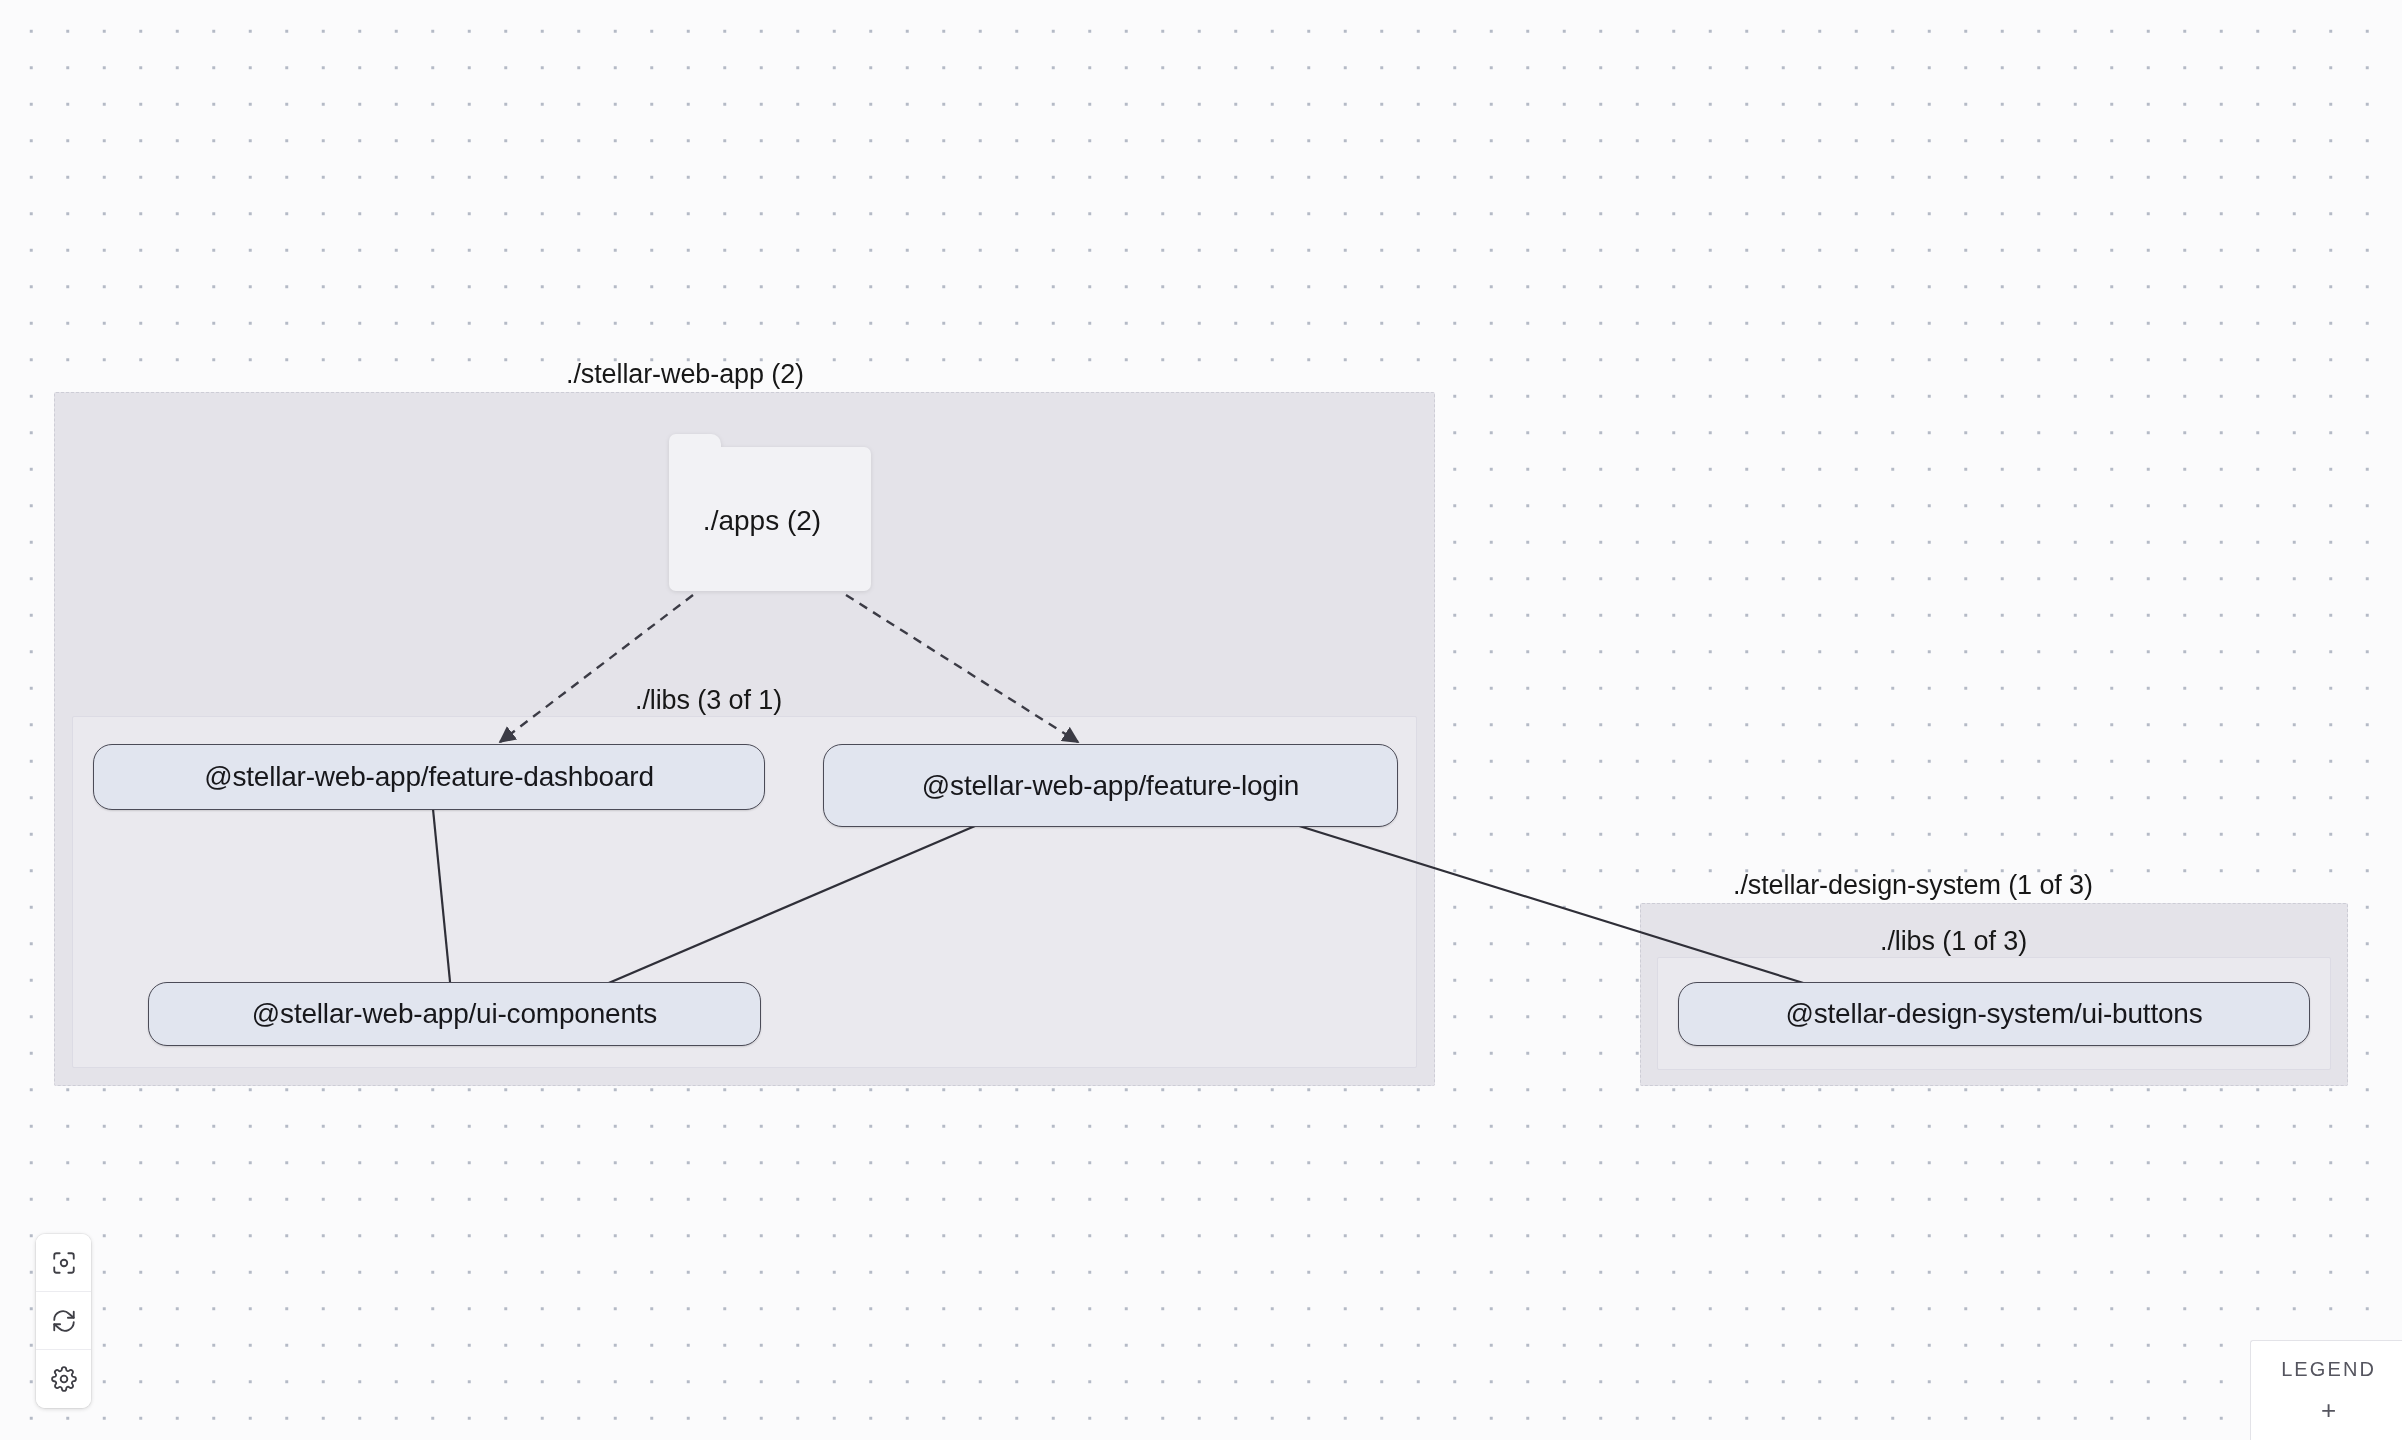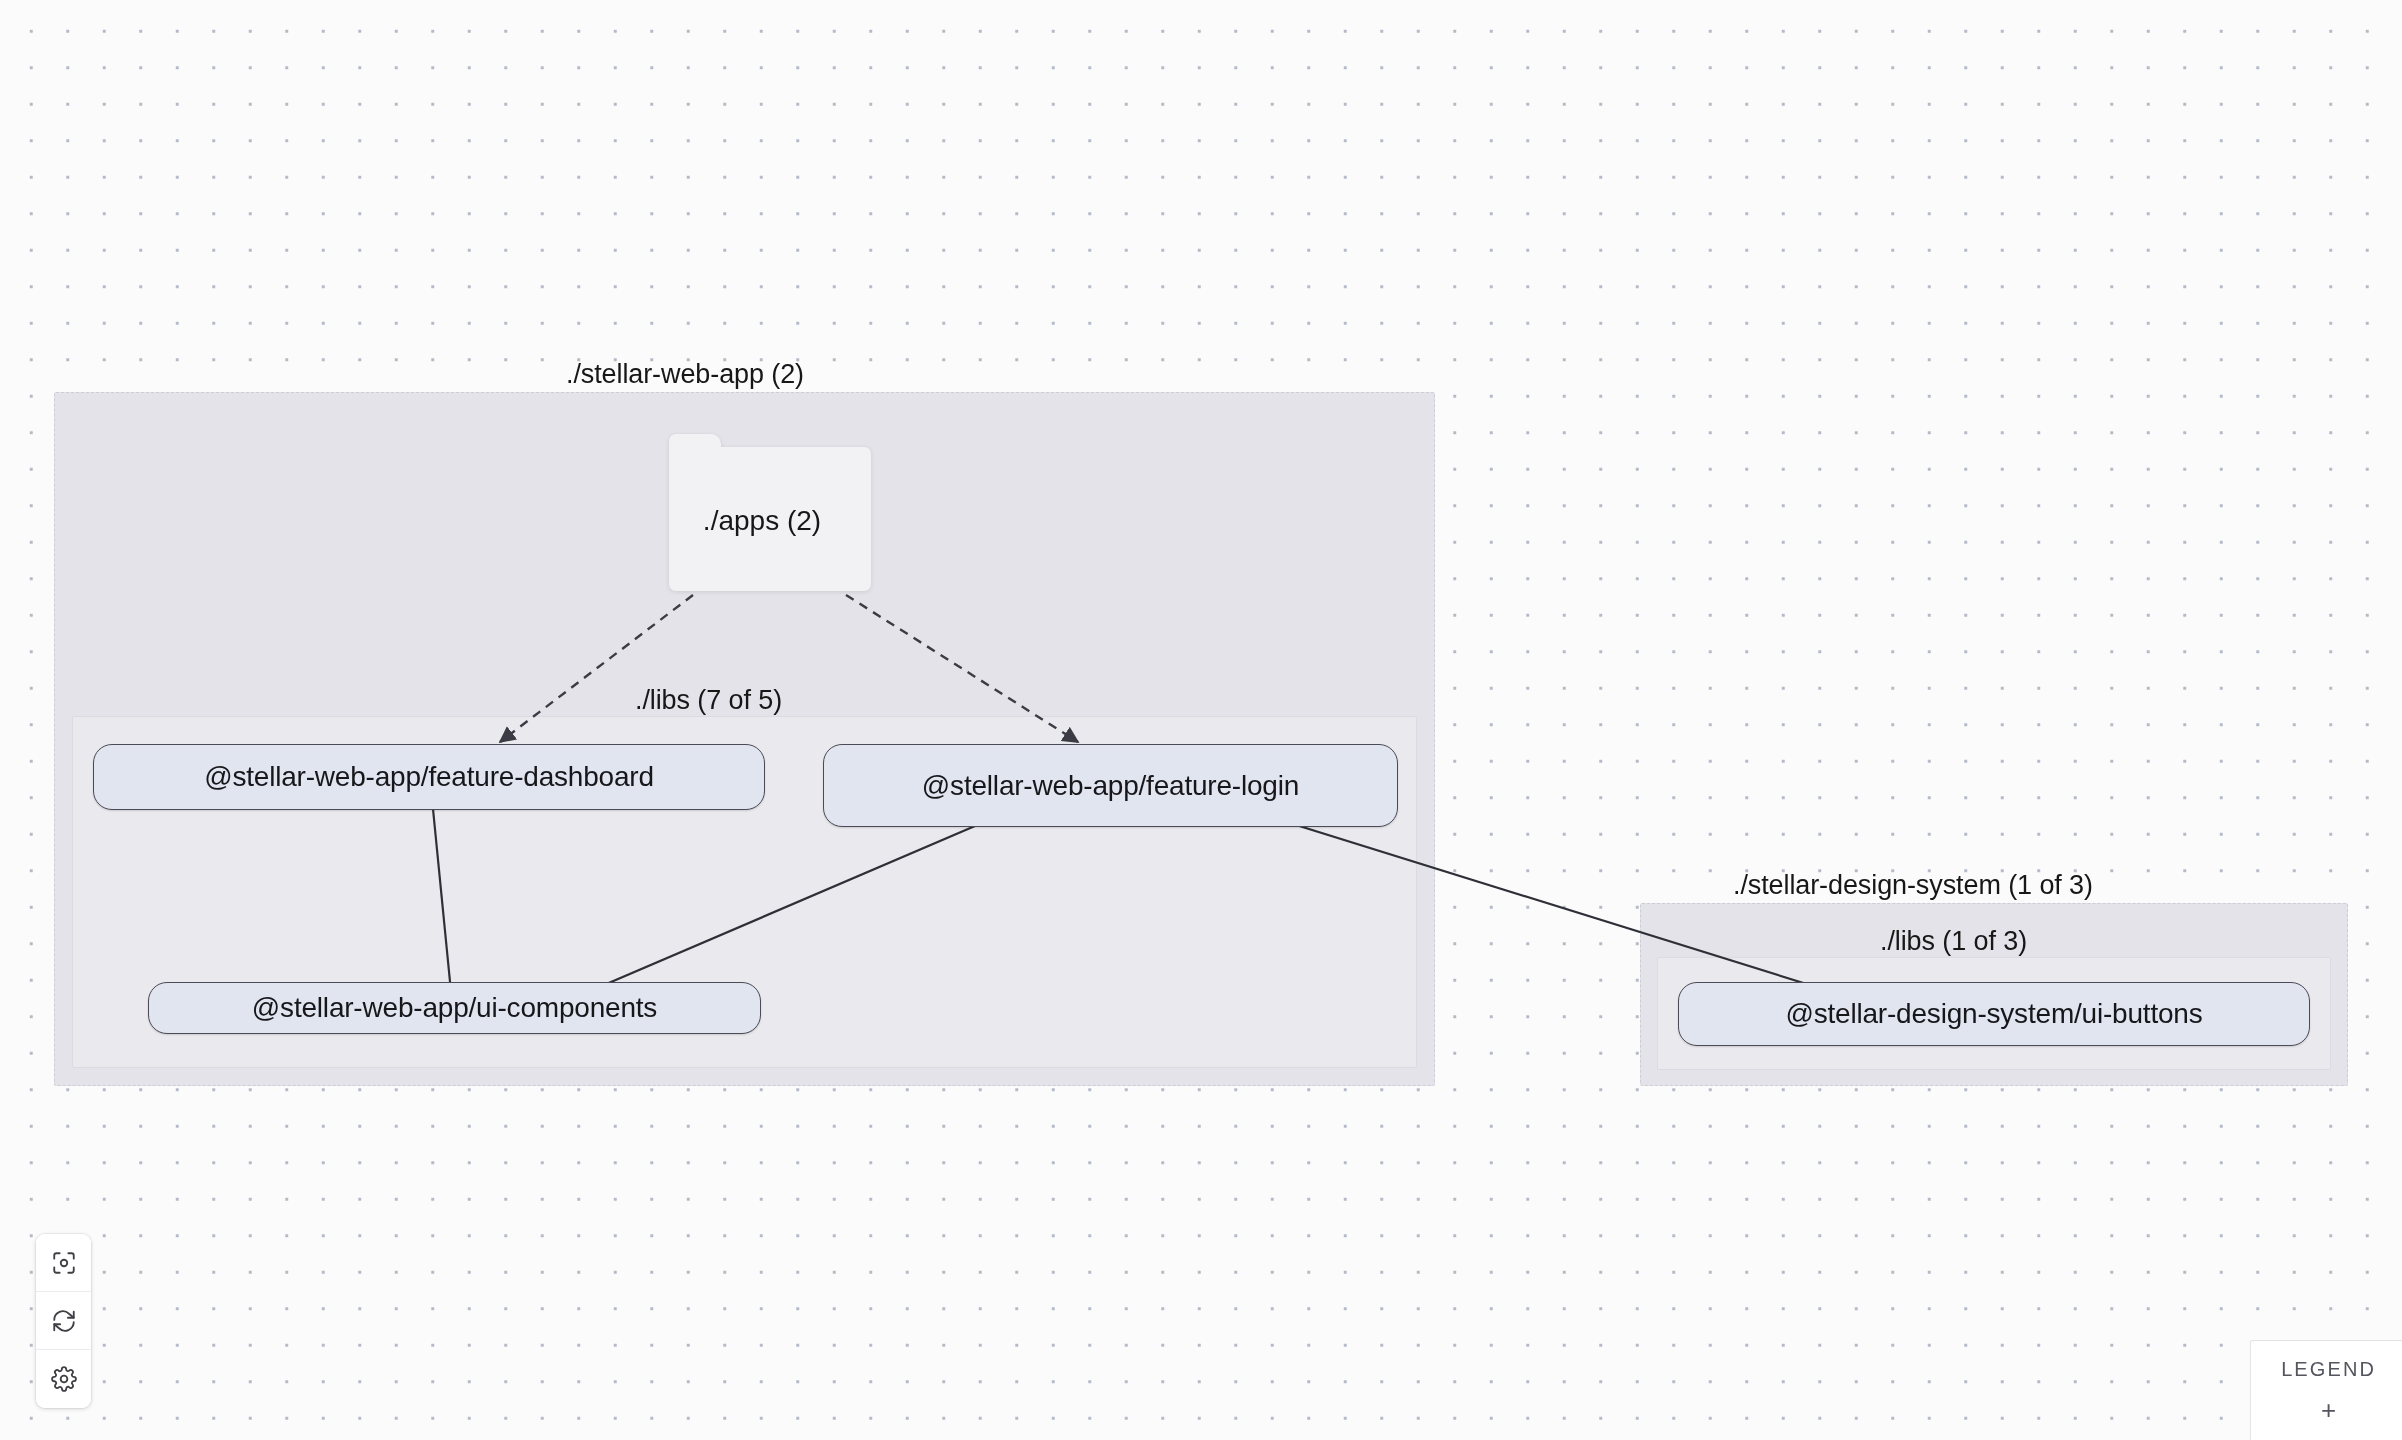--- a/index.html
+++ b/index.html
@@ -160,21 +160,21 @@
 </style>
 </head>
 <body>
 
 <div id="canvas">
 
   <div class="group-label" style="left:566px; top:361px;">./stellar-web-app (2)</div>
 
   <div class="group" style="left:54px; top:392px; width:1381px; height:694px;"></div>
 
-  <div class="group-label" style="left:635px; top:687px;">./libs (7 of 5)</div>
+  <div class="group-label" style="left:635px; top:687px;">./libs (3 of 1)</div>
 
   <div class="subgroup" style="left:72px; top:716px; width:1345px; height:352px;"></div>
 
   <div class="folder" style="left:669px; top:434px; width:202px; height:157px;">
     <div class="folder-tab"></div>
     <div class="folder-body"></div>
     <div class="folder-label" style="top:calc(50% + 7px);">./apps (2)</div>
   </div>
 
   <div class="group-label" style="left:1733px; top:872px;">./stellar-design-system (1 of 3)</div>
@@ -207,21 +207,21 @@
   </svg>
 
   <div class="node" style="left:93px; top:744px; width:672px; height:66px;">
     <span class="node-label">@stellar-web-app/feature-dashboard</span>
   </div>
 
   <div class="node" style="left:823px; top:744px; width:575px; height:83px;">
     <span class="node-label">@stellar-web-app/feature-login</span>
   </div>
 
-  <div class="node" style="left:148px; top:982px; width:613px; height:52px;">
+  <div class="node" style="left:148px; top:982px; width:613px; height:64px;">
     <span class="node-label">@stellar-web-app/ui-components</span>
   </div>
 
   <div class="node" style="left:1678px; top:982px; width:632px; height:64px;">
     <span class="node-label">@stellar-design-system/ui-buttons</span>
   </div>
 
   <div class="toolbar">
     <div class="toolbar-btn">
       <span>

